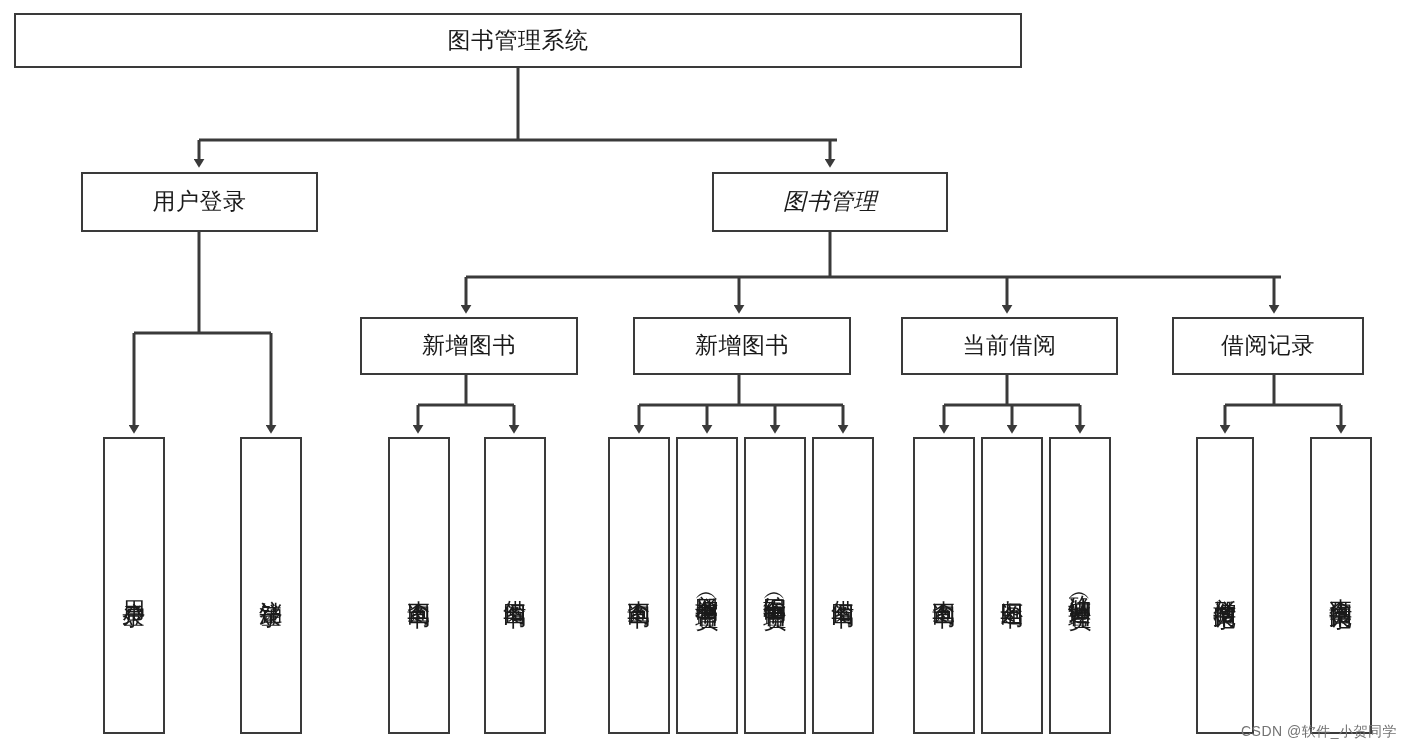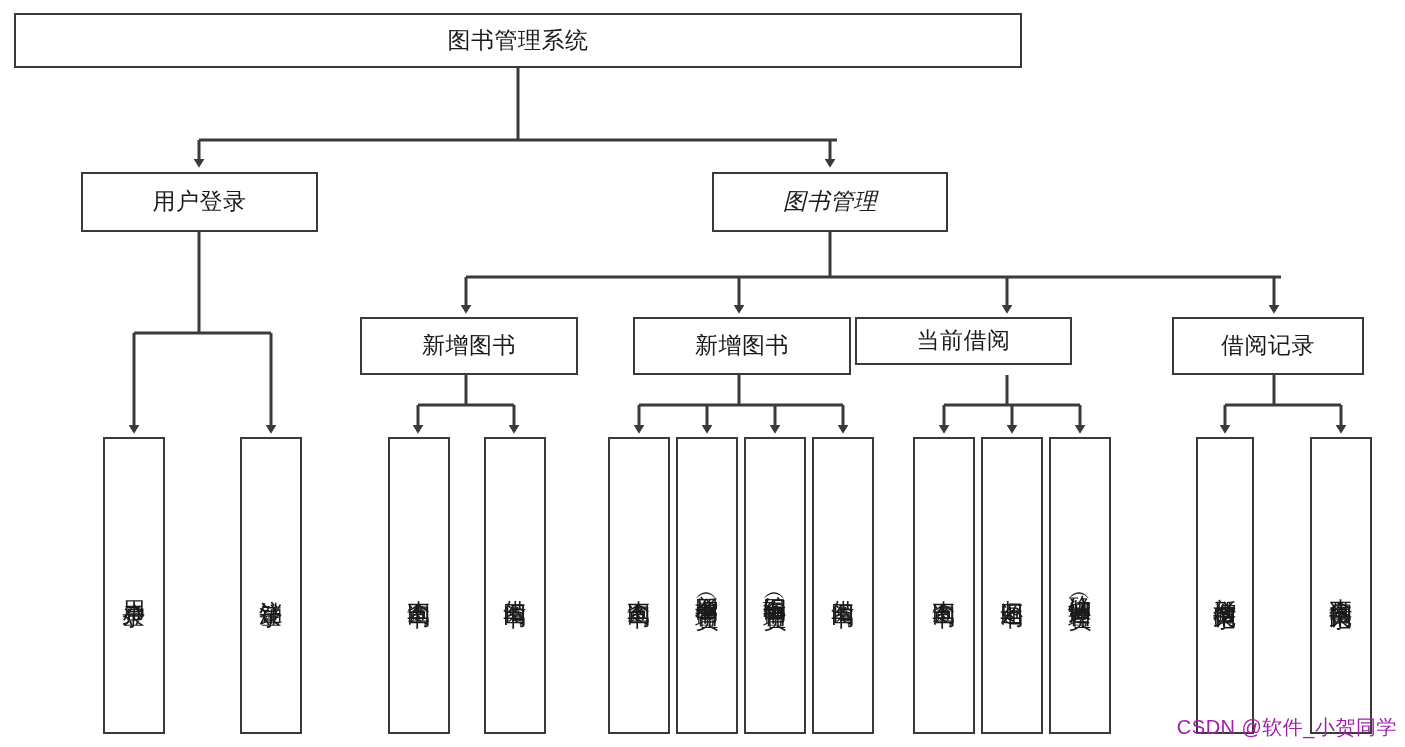--- a/index.html
+++ b/index.html
@@ -56,22 +56,22 @@
     font-size: 23px;
     line-height: 1.06;
     letter-spacing: 2px;
     max-height: 268px;
     white-space: normal;
   }
   #watermark {
     position: absolute;
     right: 8px;
     bottom: 6px;
-    font-size: 20px;
-    color: #a21caf;
+    font-size: 14px;
+    color: #737373;
     letter-spacing: 0.5px;
     white-space: nowrap;
     pointer-events: none;
     margin-left: 48px;
   }
 </style>
 </head>
 <body>
 
 <div id="canvas">
@@ -136,21 +136,21 @@
   <div class="node horiz" style="left:712px; top:172px; width:236px; height:60px;font-style:italic;">
     <span class="label">图书管理</span>
   </div>
 
   <div class="node horiz" style="left:360px; top:317px; width:218px; height:58px;">
     <span class="label">新增图书</span>
   </div>
   <div class="node horiz" style="left:633px; top:317px; width:218px; height:58px;">
     <span class="label">新增图书</span>
   </div>
-  <div class="node horiz" style="left:855px; top:317px; width:217px; height:48px;">
+  <div class="node horiz" style="left:901px; top:317px; width:217px; height:58px;">
     <span class="label">当前借阅</span>
   </div>
   <div class="node horiz" style="left:1172px; top:317px; width:192px; height:58px;">
     <span class="label">借阅记录</span>
   </div>
 
   <div class="node vert" style="left:103px; top:437px; width:62px; height:297px;">
     <span class="label">用户登录</span>
   </div>
   <div class="node vert" style="left:240px; top:437px; width:62px; height:297px;">

